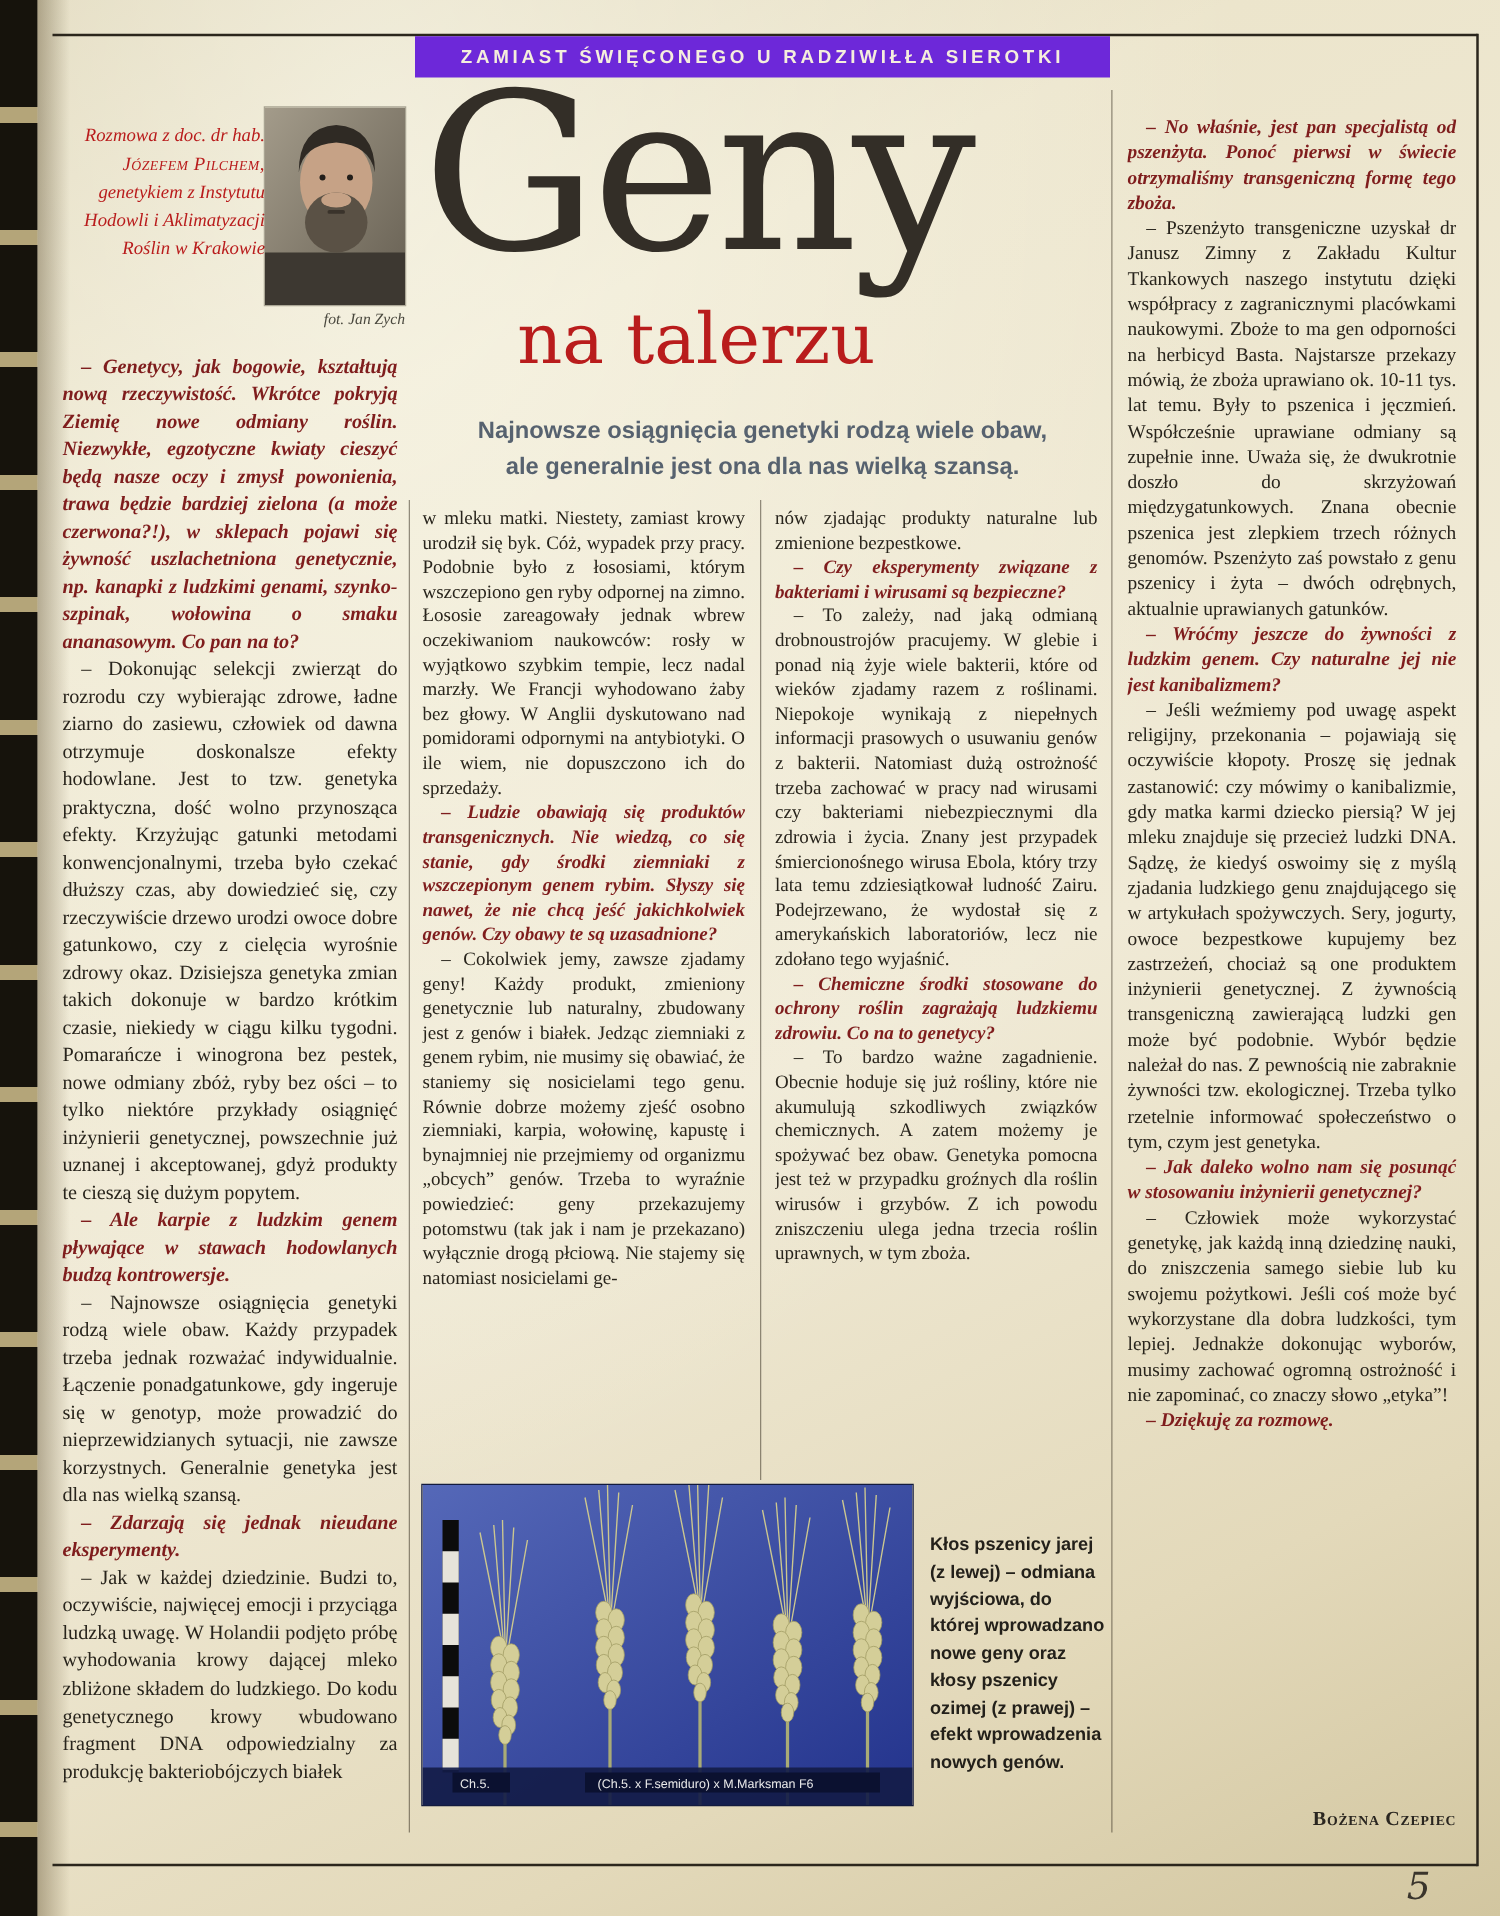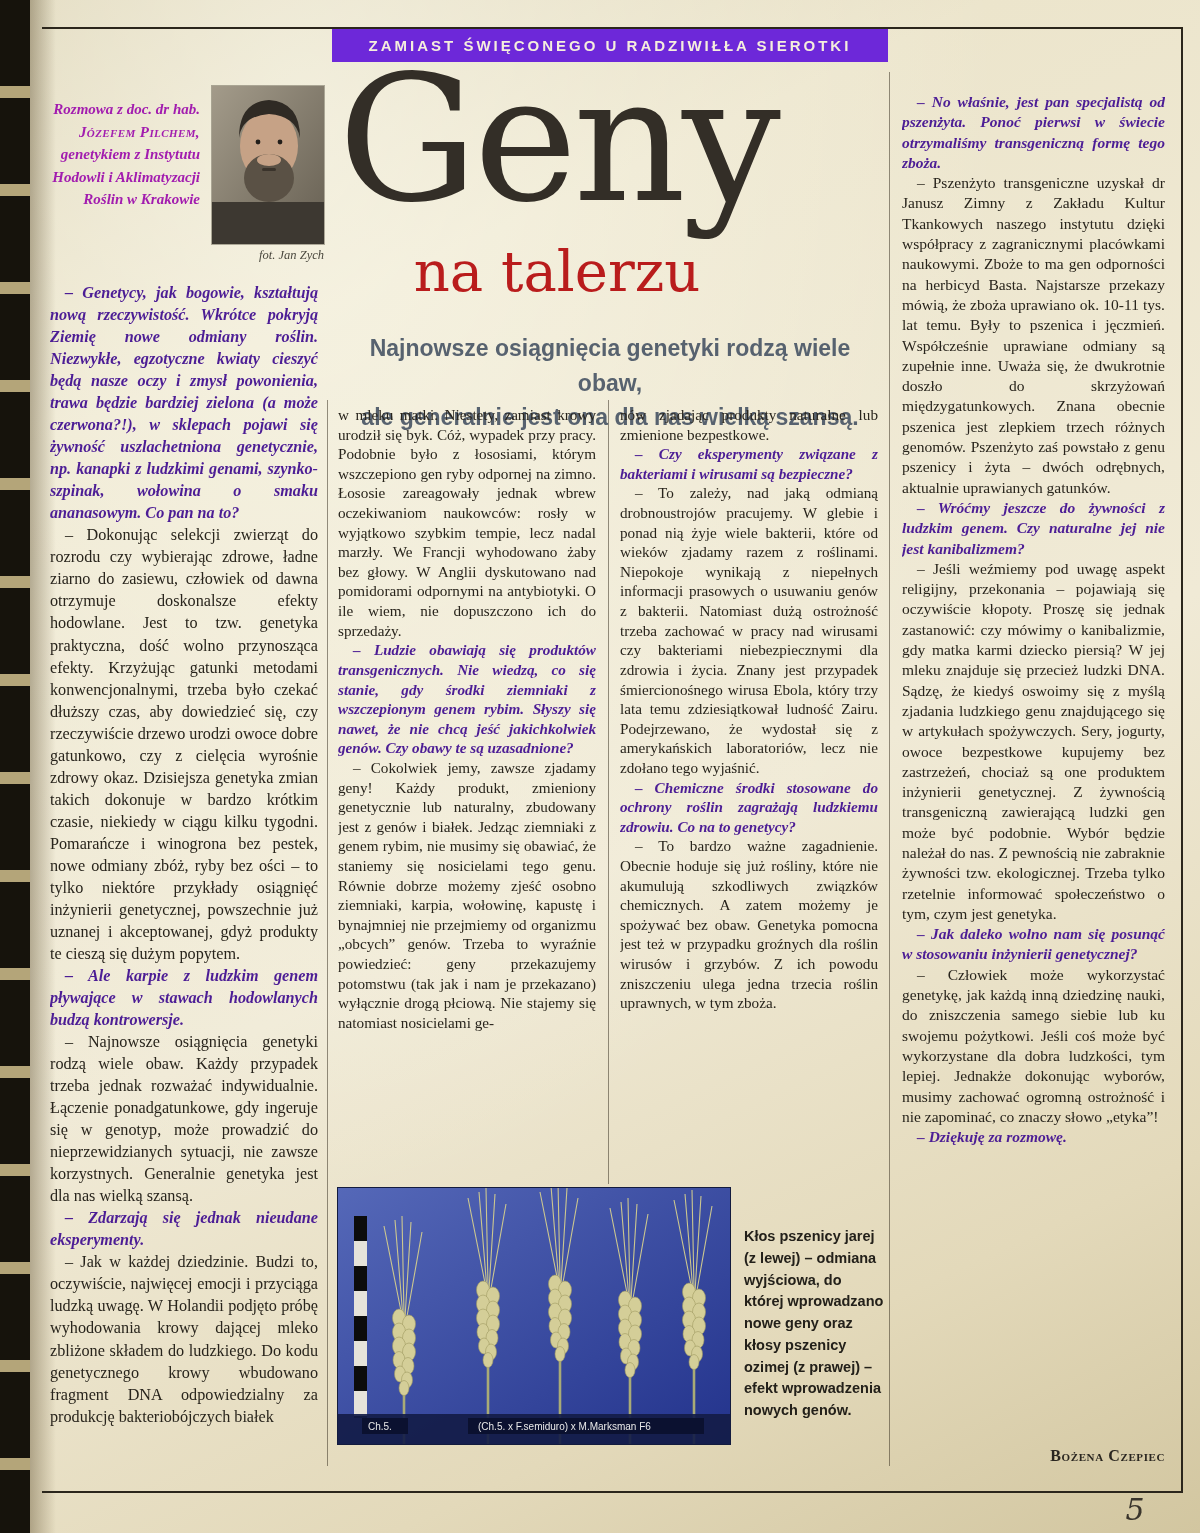--- a/index.html
+++ b/index.html
@@ -22,40 +22,40 @@
   .frame-bottom{left:42px;top:1491px;width:1140px;height:2px;}
   .gutter{position:absolute;width:1px;background:rgba(45,38,24,.5);}
   .g1{left:327px;top:400px;height:1066px;}
   .g2{left:608px;top:400px;height:784px;}
   .g3{left:889px;top:72px;height:1394px;}
 
   .kicker{position:absolute;left:332px;top:29px;width:556px;height:33px;
     background:#6d28d9;color:#f5eedd;font-family:"Liberation Sans",sans-serif;
     font-weight:700;font-size:15px;letter-spacing:3px;text-align:center;line-height:34px;}
 
-  .intro-credit{position:absolute;left:52px;top:98px;width:148px;text-align:right;
-    font-style:italic;font-size:15px;line-height:1.5;color:#a21caf;font-weight:bold;}
+  .intro-credit{position:absolute;left:64px;top:98px;width:148px;text-align:right;
+    font-style:italic;font-size:15px;line-height:1.5;color:#b91c1c;}
   .intro-credit .sc{font-variant:small-caps;letter-spacing:.4px;}
   .portrait{position:absolute;left:212px;top:86px;width:112px;height:158px;outline:1px solid rgba(40,35,20,.35);}
   .photo-credit{position:absolute;left:212px;top:248px;width:112px;text-align:right;
     font-style:italic;font-size:12.5px;color:#4a483e;}
 
   .main-title{position:absolute;left:338px;top:52px;width:544px;
     font-family:"DejaVu Serif",serif;font-size:175px;line-height:1;color:#332e27;letter-spacing:-4px;}
   .sub-title{position:absolute;left:322px;top:244px;width:470px;text-align:center;
     font-family:"DejaVu Serif",serif;font-size:56px;line-height:1;color:#b91c1c;}
   .lead{position:absolute;left:336px;top:331px;width:548px;text-align:center;
-    font-family:"Liberation Sans",sans-serif;font-weight:700;font-size:23px;
+    font-family:"Liberation Sans",sans-serif;font-weight:700;font-size:19px;
     line-height:1.5;color:#57626f;}
   .lead span{display:block;}
 
   .col{position:absolute;text-align:justify;overflow:hidden;}
   .col p{margin:0;text-indent:15px;}
   .col p.cont{text-indent:0;}
-  .col .q{color:#4c1d95;font-weight:700;font-style:italic;}
+  .col .q{color:#7f1d1d;font-weight:700;font-style:italic;}
   .col1{left:50px; top:282px; width:268px; height:1190px; font-size:16.2px; line-height:1.36;}
   .col2{left:338px;top:405px; width:258px; height:780px;  font-size:15.2px; line-height:1.29;}
   .col3{left:620px;top:405px; width:258px; height:780px;  font-size:15.2px; line-height:1.29;}
   .col4{left:902px;top:92px;  width:263px; height:1352px; font-size:15.5px; line-height:1.31;}
 
   .wheat-photo{position:absolute;left:338px;top:1188px;width:392px;height:256px;outline:1px solid #131b3e;}
   .wheat-caption{position:absolute;left:744px;top:1226px;width:140px;
     font-family:"Liberation Sans",sans-serif;font-weight:700;font-size:14.5px;
     line-height:1.5;color:#23201a;text-align:left;}
 

